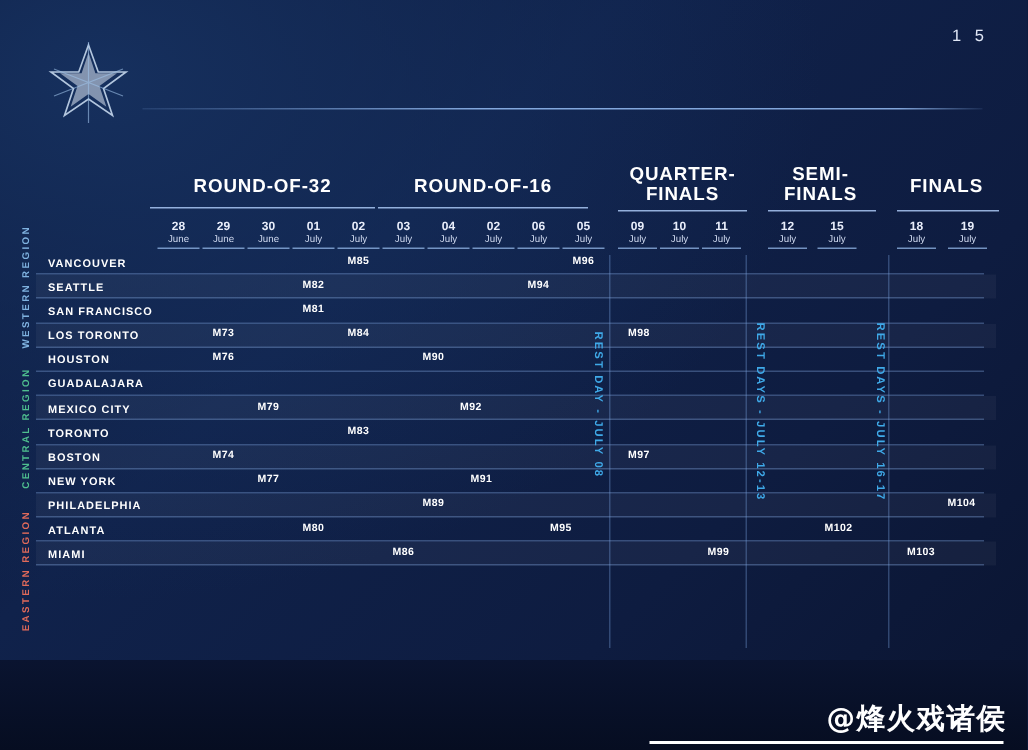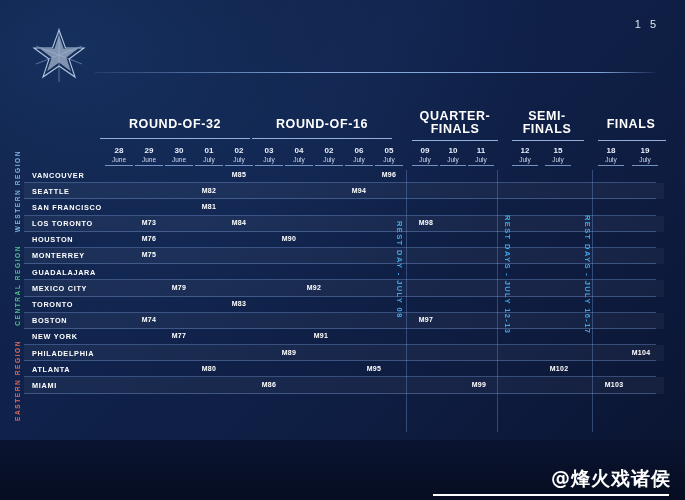--- a/index.html
+++ b/index.html
@@ -300,25 +300,20 @@
 
 
 
     <div class="row">
       <div class="city">HOUSTON</div>
       <div class="match" style="left:125px;">M76</div>
       <div class="match" style="left:265px;">M90</div>
       <div class="rowline"></div>
     </div>
 
-    <div class="row alt">
-      <div class="city">MONTERREY</div>
-      <div class="match" style="left:125px;">M75</div>
-      <div class="rowline"></div>
-    </div>
 
     <div class="row">
       <div class="city">GUADALAJARA</div>
       <div class="rowline"></div>
     </div>
 
     <div class="row alt">
       <div class="city">MEXICO CITY</div>
       <div class="match" style="left:155px;">M79</div>
       <div class="match" style="left:290px;">M92</div>

